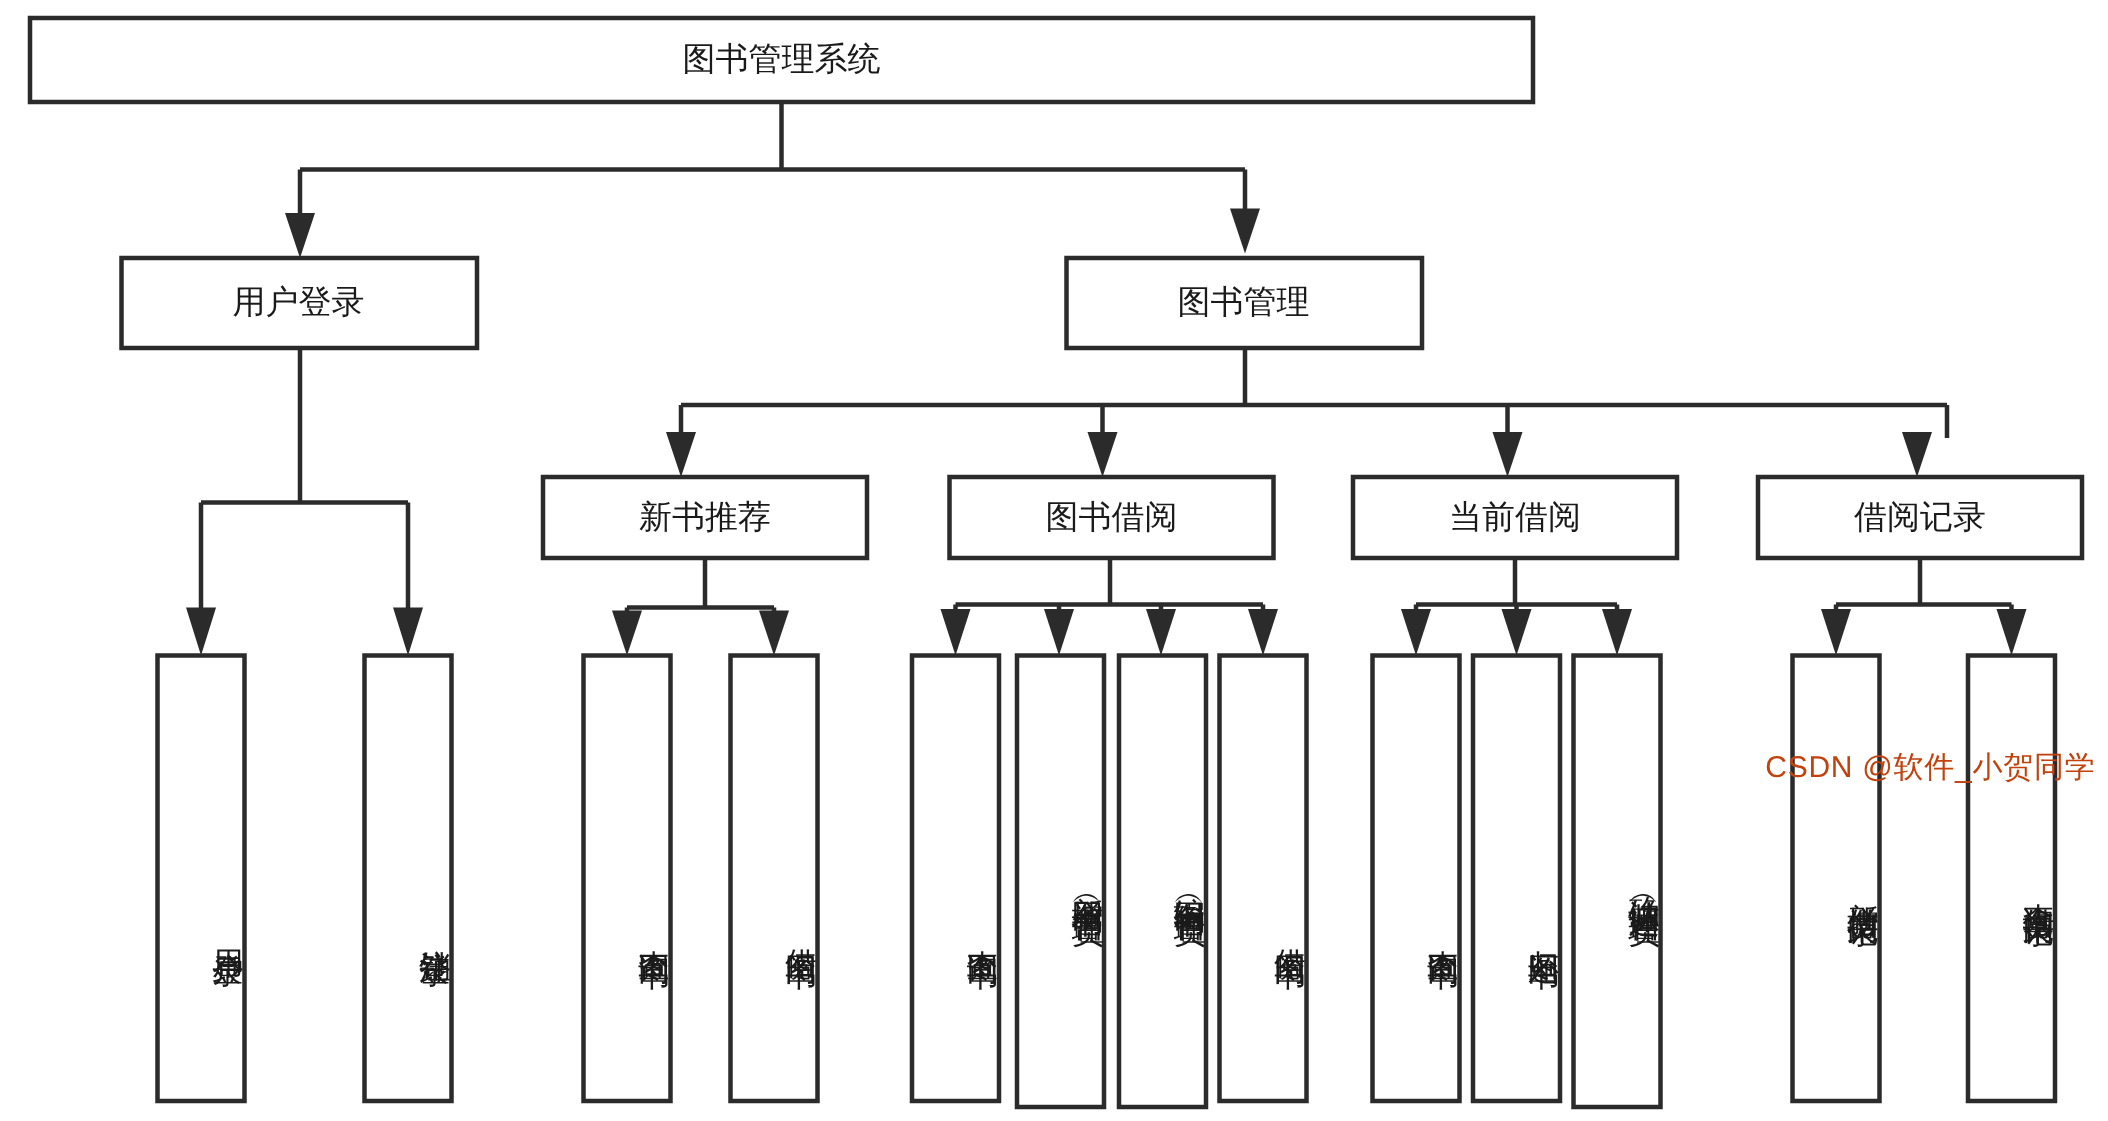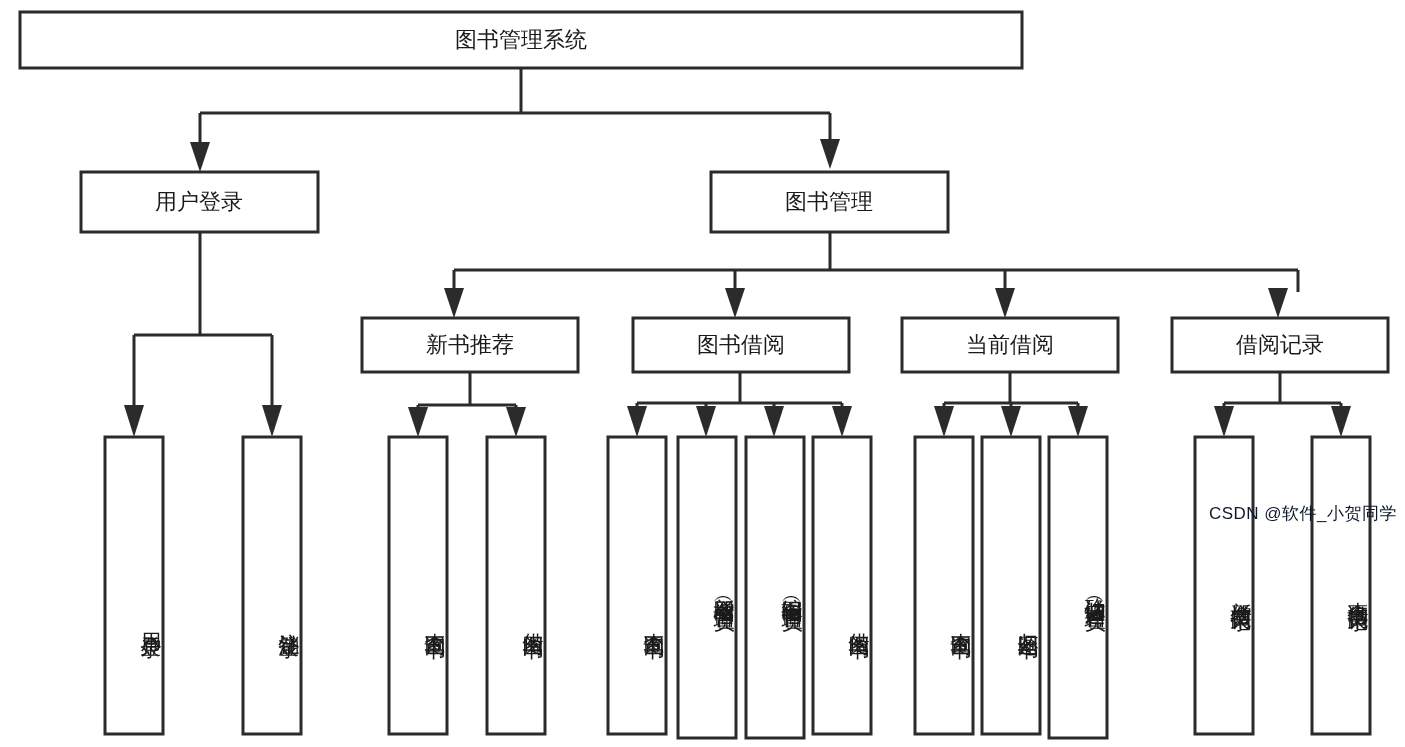--- a/index.html
+++ b/index.html
@@ -62,22 +62,22 @@
     align-items: flex-start;
     justify-content: center;
     white-space: nowrap;
     pointer-events: none;
   }
   .watermark {
     position: absolute;
     right: 8px;
     bottom: 4px;
     font-family: "Liberation Sans", "DejaVu Sans", sans-serif;
-    font-size: 17px;
-    color: #0f172a;
+    font-size: 20px;
+    color: #c2410c;
     letter-spacing: 0.5px;
     user-select: none;
   }
 </style>
 </head>
 <body>
 
 <div id="diagram-root">
 
   <svg id="flow" viewBox="0 0 1405 747">

